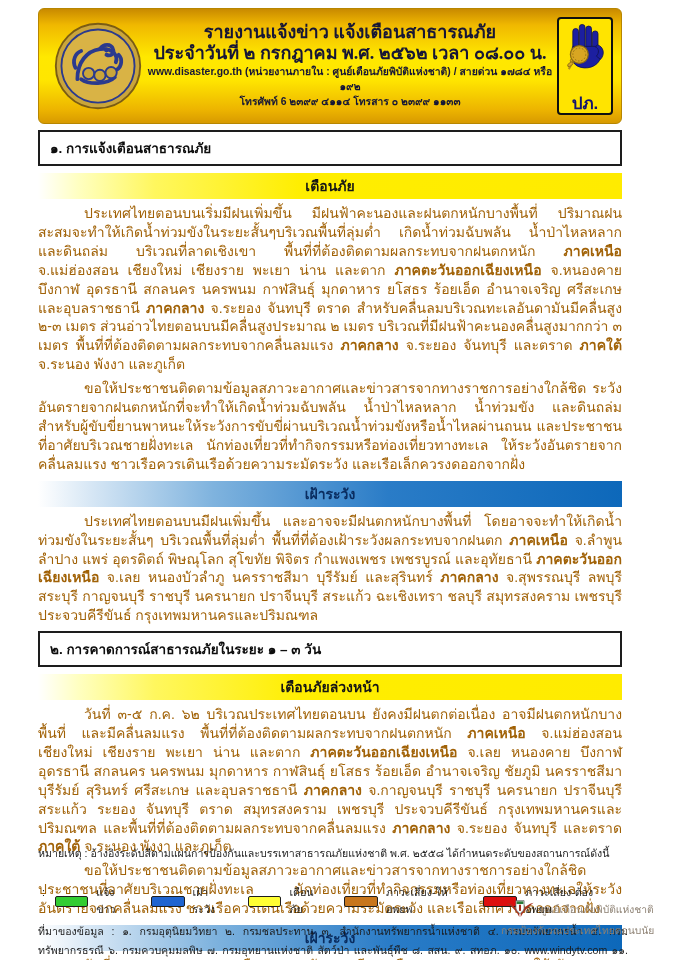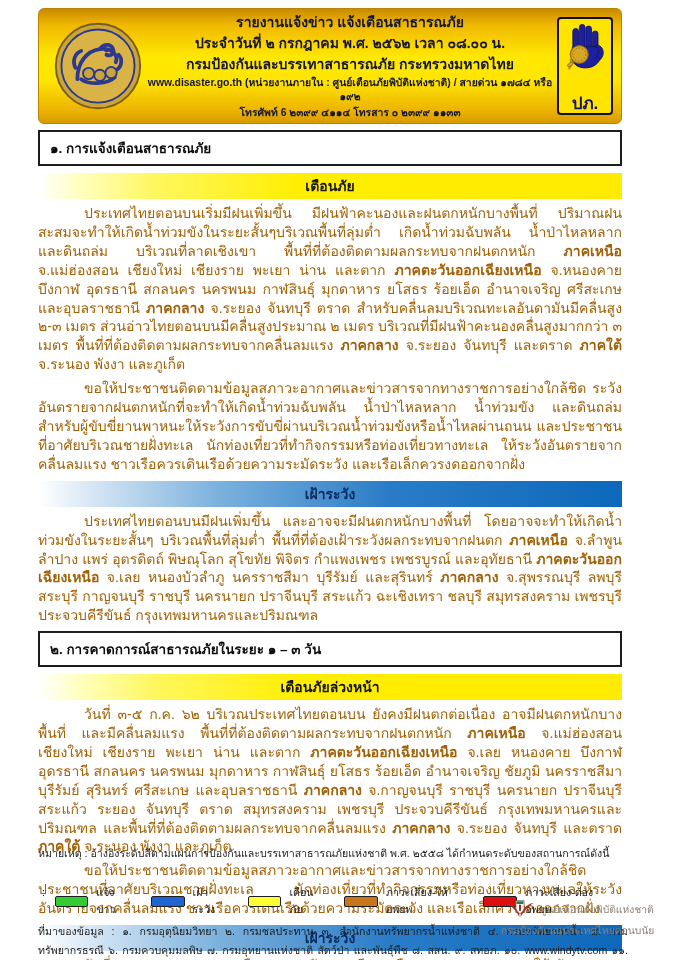--- a/index.html
+++ b/index.html
@@ -10,21 +10,21 @@
   .content { position:absolute; left:38px; top:8px; width:584px; }
 
   
   .header-box {
     height:116px; border-radius:6px; border:1px solid #b78600;
     background:linear-gradient(180deg,#c98a00 0%,#f0b800 14%,#ffe800 42%,#ffe600 62%,#edb500 88%,#d89a00 100%);
     display:flex; align-items:center; box-sizing:border-box; padding:0 6px;
   }
   .emblem { width:90px; height:96px; flex:0 0 auto; margin-left:8px; }
   .header-center { flex:1; text-align:center; color:#161636; padding:0 4px; }
-  .ht1 { font-weight:bold; font-size:14px; line-height:21px; }
+  .ht1 { font-weight:bold; font-size:18px; line-height:21px;font-family:Liberation Serif, serif; }
   .ht2 { font-weight:bold; font-size:10.4px; line-height:14.5px; margin-top:1px; }
   .ddpm-logo {
     width:56px; height:98px; flex:0 0 auto; background:#ffe400; border:2px solid #101010;
     border-radius:4px; box-sizing:border-box; display:flex; flex-direction:column;
     align-items:center; padding-top:3px; margin-right:2px;gap:21px;
   }
   .ddpm-logo-text { font-weight:bold; font-size:17px; color:#14146e; line-height:18px; }
 
   
   .section-box {
@@ -90,21 +90,20 @@
             <circle cx="38" cy="56" r="6"></circle>
             <circle cx="50" cy="58" r="6"></circle>
             <circle cx="62" cy="55" r="6"></circle>
           </g>
           <circle cx="57" cy="31" r="2.5" fill="#2b3a8e"></circle>
         </svg>
       </div>
       <div class="header-center">
         <div class="ht1">รายงานแจ้งข่าว แจ้งเตือนสาธารณภัย</div>
         <div class="ht1">ประจำวันที่ ๒ กรกฎาคม พ.ศ. ๒๕๖๒ เวลา ๐๘.๐๐ น.</div>
-        <div class="ht1">กรมป้องกันและบรรเทาสาธารณภัย กระทรวงมหาดไทย</div>
         <div class="ht2">www.disaster.go.th (หน่วยงานภายใน : ศูนย์เตือนภัยพิบัติแห่งชาติ) / สายด่วน ๑๗๘๔ หรือ ๑๙๒</div>
         <div class="ht2">โทรศัพท์ 6 ๒๓๙๙ ๔๑๑๔ โทรสาร ๐ ๒๓๙๙ ๑๑๓๓</div>
       </div>
       <div class="ddpm-logo">
         <svg viewBox="0 0 56 64" width="50" height="58">
           <g fill="#1c1fa0" stroke="#10124f" stroke-width="1">
             <rect x="13" y="8" width="7" height="26" rx="3.5"></rect>
             <rect x="21" y="3" width="7" height="30" rx="3.5"></rect>
             <rect x="29" y="5" width="7" height="29" rx="3.5"></rect>
             <rect x="37" y="11" width="7" height="23" rx="3.5"></rect>

